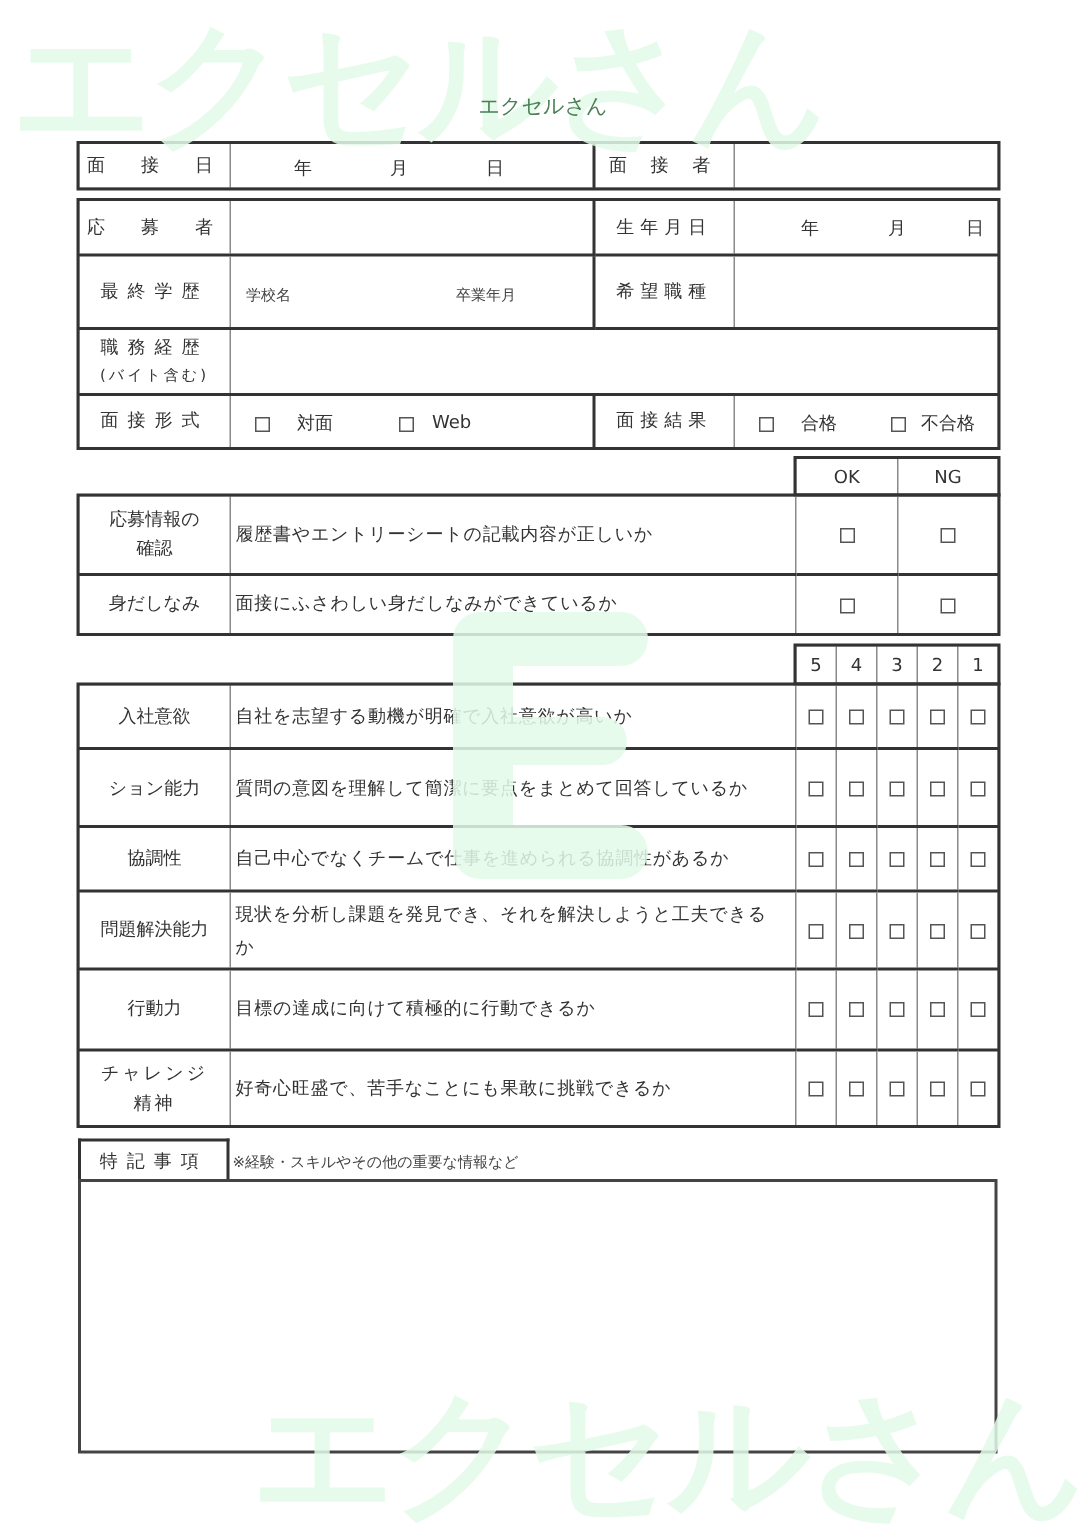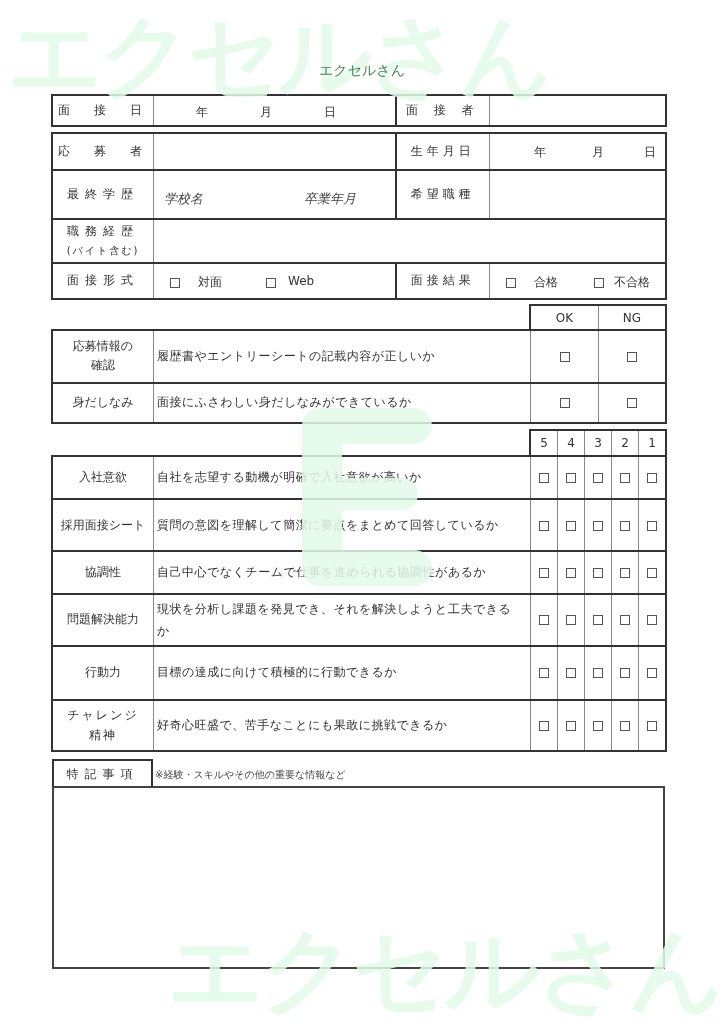--- a/index.html
+++ b/index.html
@@ -14,21 +14,21 @@
   .title { position:absolute; left:0; width:724px; top:62px; text-align:center;
            font-size:14px; color:#4a7f55; z-index:4; }
   table { border-collapse:collapse; position:absolute; table-layout:fixed; z-index:2; }
   td { border:1px solid #8a8a8a; padding:0; font-size:12px; color:#333; vertical-align:middle; box-sizing:border-box; }
   .outer { outline:2px solid #333; outline-offset:-1px; }
   .lbl { text-align:center; letter-spacing:6px; }
   .lbl-tight { text-align:center; letter-spacing:2px; }
   .cb { display:inline-block; width:10px; height:10px; border:1px solid #555; vertical-align:middle; box-sizing:border-box; }
   .cell-c { text-align:center; }
   .q { padding-left:3px; font-size:12px; letter-spacing:0.5px; line-height:19px; }
-  .small { font-size:13px; color:#444;font-style:italic; }
+  .small { font-size:10px; color:#444; }
   .hb { border-bottom:2px solid #333; }
   .rb { border-right:2px solid #333; }
 </style>
 </head>
 <body>
 
 <div class="wm wm-top">エクセルさん</div>
 <svg class="wm-e" viewBox="0 0 130 178">
   <path d="M18 0 H112 a18 18 0 0 1 0 36 H40 V70 H100 a16 16 0 0 1 0 32 H40 V142 H112 a18 18 0 0 1 0 36 H18 a18 18 0 0 1 -18 -18 V18 a18 18 0 0 1 18 -18 Z" fill="#e3fbe9"></path>
 </svg>
@@ -182,21 +182,21 @@
       <tr style="height:38px;">
     <td class="cell-c hb">入社意欲</td>
     <td class="q hb">自社を志望する動機が明確で入社意欲が高いか</td>
     <td class="cell-c hb"><span class="cb"></span></td>
     <td class="cell-c hb"><span class="cb"></span></td>
     <td class="cell-c hb"><span class="cb"></span></td>
     <td class="cell-c hb"><span class="cb"></span></td>
     <td class="cell-c hb"><span class="cb"></span></td>
   </tr>
   <tr style="height:46px;">
-    <td class="cell-c hb">採用面接シート</td>
+    <td class="cell-c hb">ション能力</td>
     <td class="q hb">質問の意図を理解して簡潔に要点をまとめて回答しているか</td>
     <td class="cell-c hb"><span class="cb"></span></td>
     <td class="cell-c hb"><span class="cb"></span></td>
     <td class="cell-c hb"><span class="cb"></span></td>
     <td class="cell-c hb"><span class="cb"></span></td>
     <td class="cell-c hb"><span class="cb"></span></td>
   </tr>
   <tr style="height:38px;">
     <td class="cell-c hb">協調性</td>
     <td class="q hb">自己中心でなくチームで仕事を進められる協調性があるか</td>

